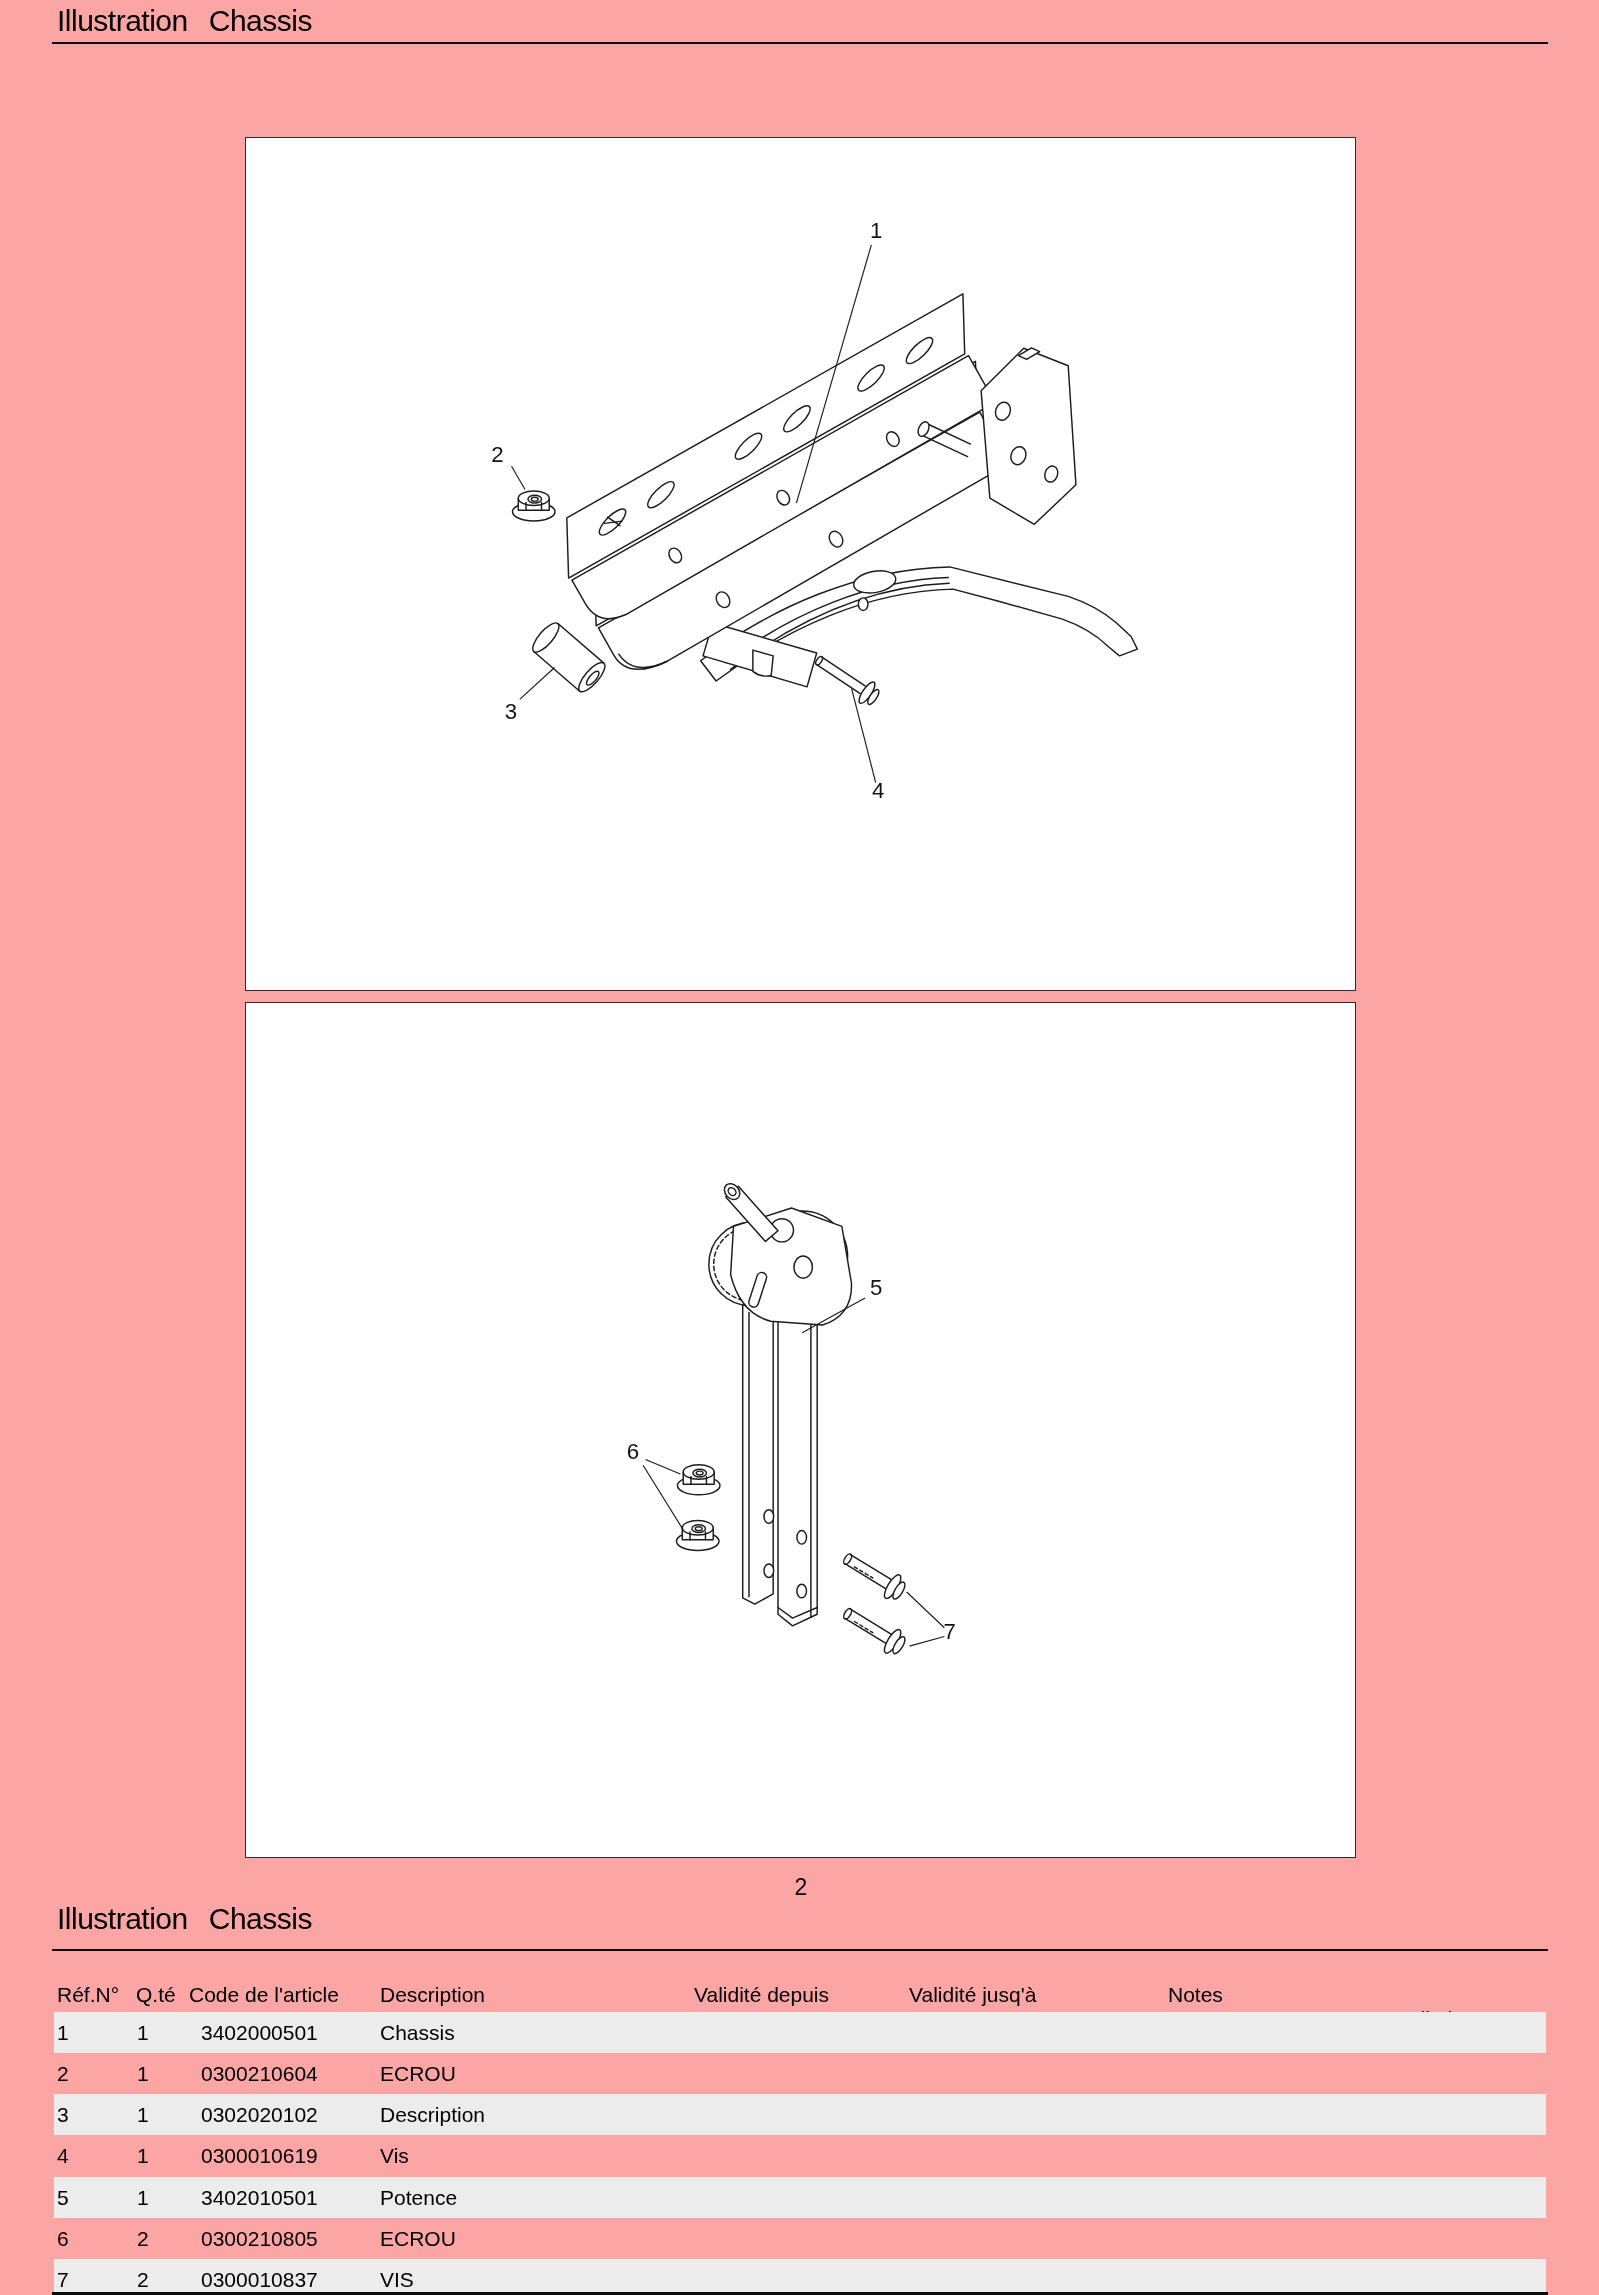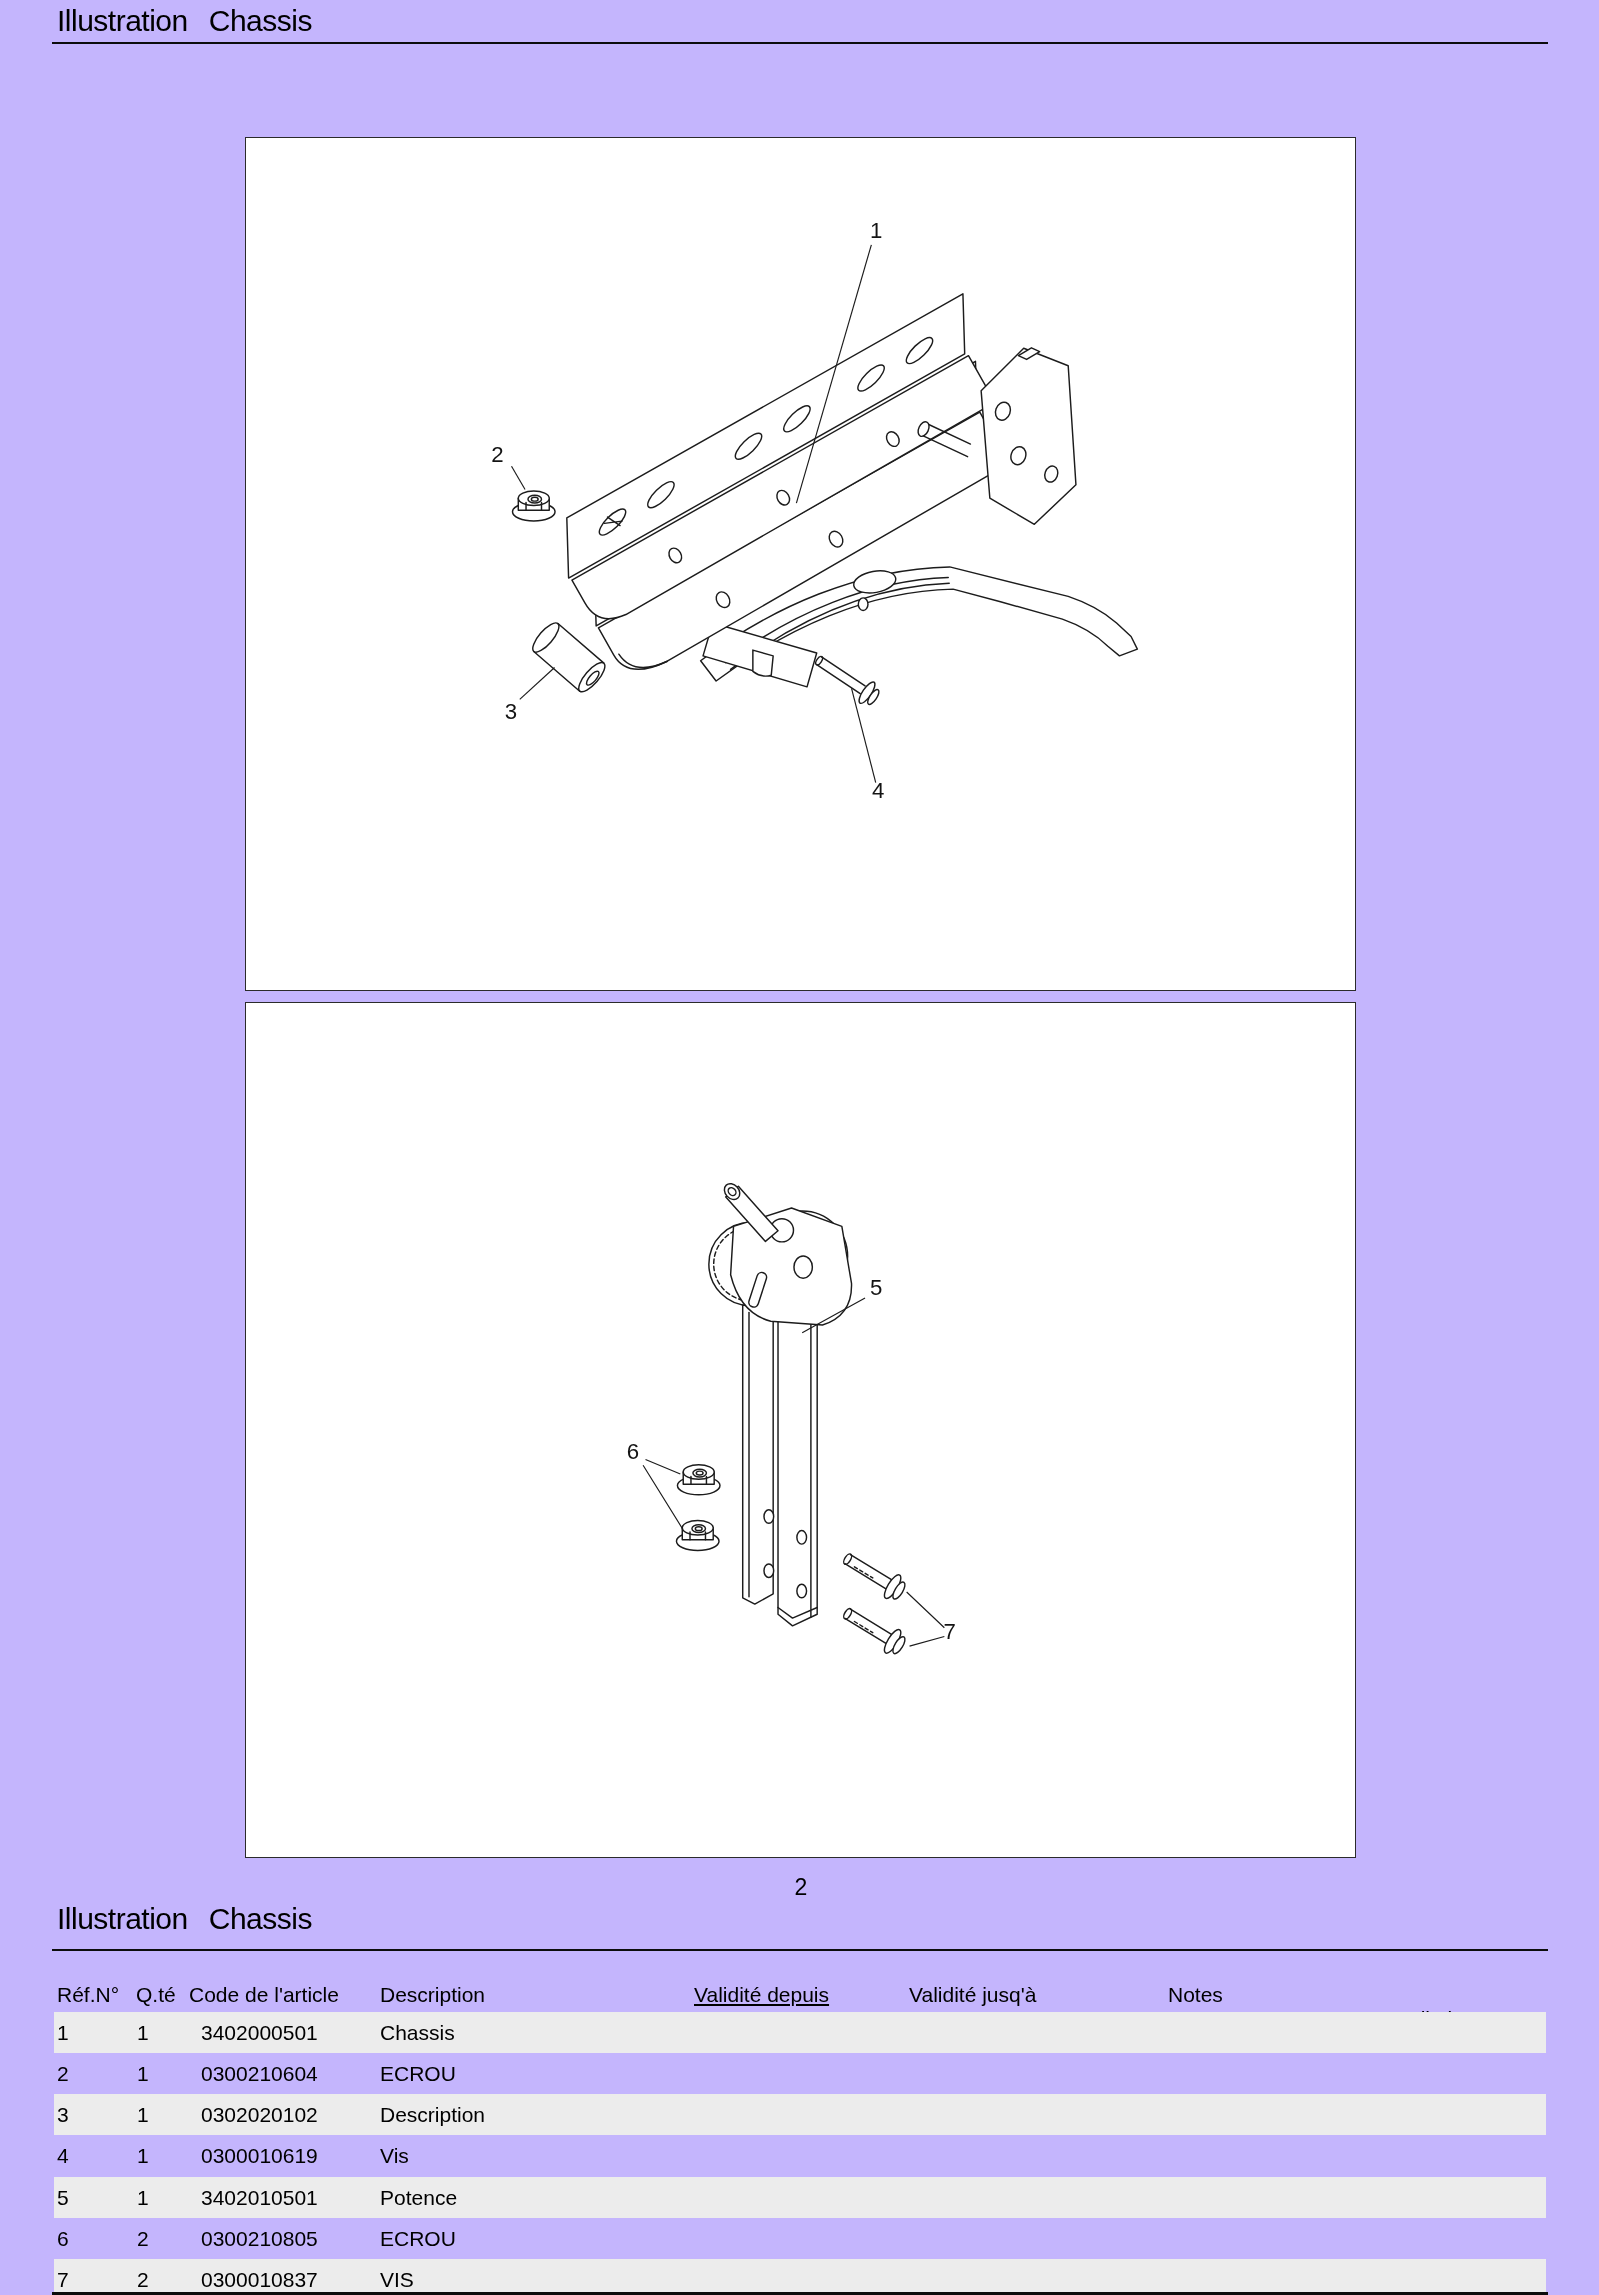--- a/index.html
+++ b/index.html
@@ -1,30 +1,30 @@
 <!DOCTYPE html>
 <html style="font-size:7.7px"><head>
 <meta charset="utf-8">
 <style>
   html,body{margin:0;padding:0;background:#ffffff;}
-  .page{position:relative;width:1599px;height:2295px;background:#c4b5fd;overflow:hidden;
+  .page{position:relative;width:1599px;height:2295px;background:#fca5a5;overflow:hidden;
         font-family:"Liberation Sans",sans-serif;color:#000;}
   .heading{position:absolute;left:57px;font-size:30px;line-height:38px;letter-spacing:-0.5px;white-space:nowrap;}
   .heading .w2{margin-left:21px;}
   .rule{position:absolute;left:52px;width:1496px;height:2.4px;background:#0c0c0c;}
   .figure-box{position:absolute;left:245px;border:1.5px solid #2b2b2b;background:#fff;}
   .box1{top:137px;width:1109px;height:852px;}
   .box2{top:1002px;width:1109px;height:854px;}
   .figure-box svg{display:block;width:100%;height:100%;}
   .pagenum{position:absolute;left:772px;top:1873px;width:58px;text-align:center;
            font-size:23px;line-height:29px;}
   .thead{position:absolute;left:0;top:1980px;width:1578px;height:29px;font-size:21px;line-height:29px;}
   .thead span{position:absolute;white-space:nowrap;}
   .c-ref{left:57px;} .c-qty{left:136px;text-align:right;} .c-code{left:189px;} .c-desc{left:380px;}
-  .c-vd{left:694px;text-decoration:underline;} .c-vj{left:909px;} .c-no{left:1168px;} .c-bu{left:1395px;margin-top:24px;}
+  .c-vd{left:694px;} .c-vj{left:909px;} .c-no{left:1168px;} .c-bu{left:1395px;margin-top:24px;}
   .trow{position:absolute;left:54px;width:1492px;height:41px;font-size:21px;line-height:41px;}
   .trow.stripe{background:#ececec;}
   .trow span{position:absolute;white-space:nowrap;}
   .r-ref{left:2.9px;} .r-qty{left:83px;} .r-code{left:135px;margin-left:12px;} .r-desc{left:326px;}
   .callout{font-size:46px;fill:#141414;font-family:"Liberation Sans",sans-serif;}
   .ln{stroke:#1c1c1c;fill:none;stroke-width:3;stroke-linejoin:round;stroke-linecap:round;}
   .lnw{stroke:#1c1c1c;fill:#ffffff;stroke-width:3;stroke-linejoin:round;stroke-linecap:round;}
   .leader{stroke:#1c1c1c;fill:none;stroke-width:2.4;}
 </style>
 </head>

